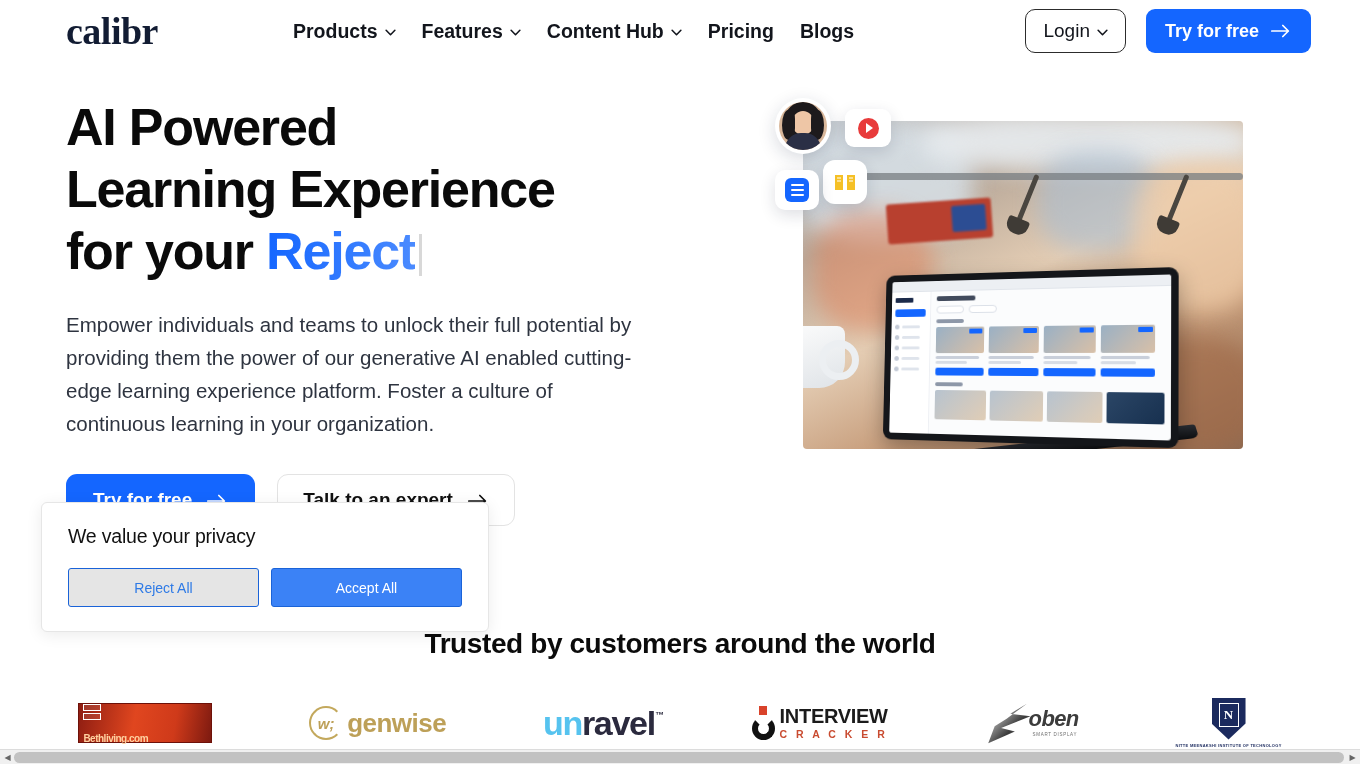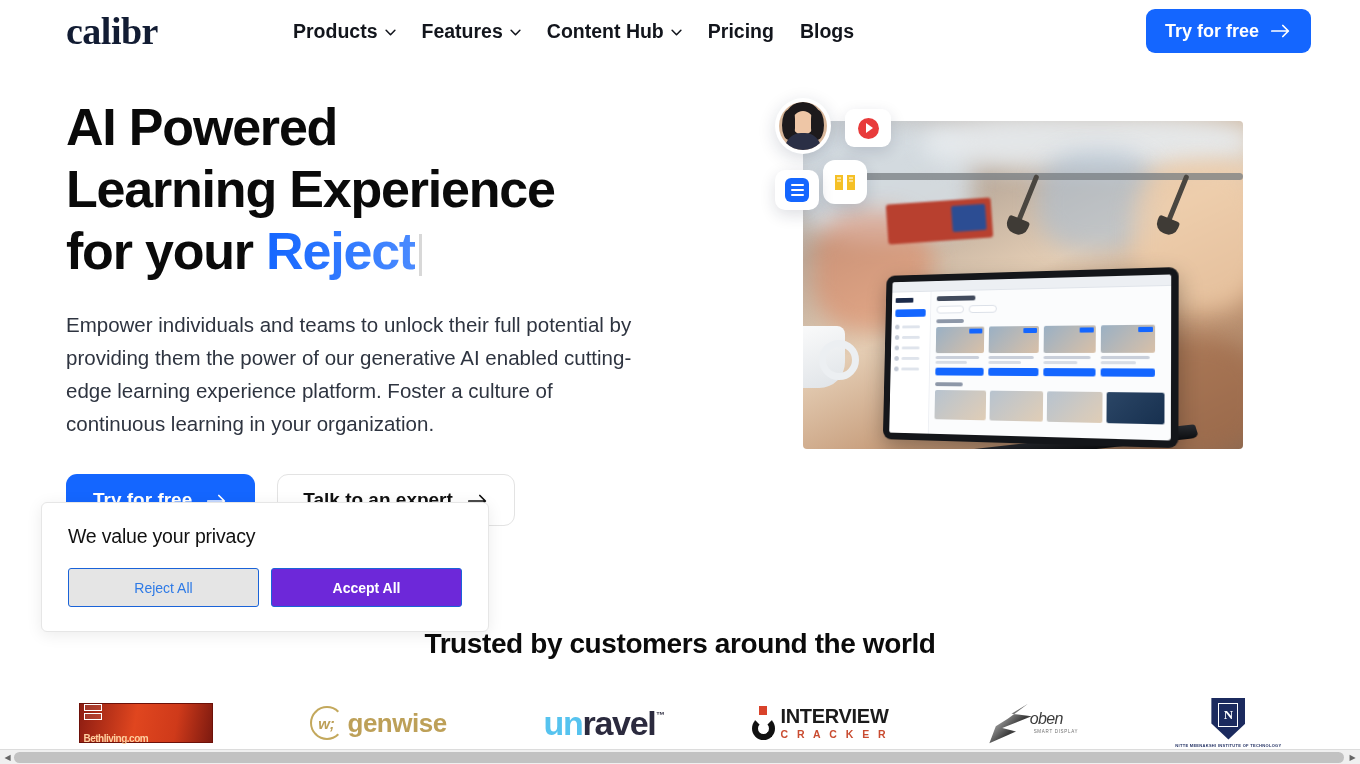--- a/index.html
+++ b/index.html
@@ -216,21 +216,21 @@
   .lg-unravel .un { color: #56c3ef; }
   .lg-unravel .tm { position:absolute; right:-8px; top: 6px; font-size: 9px; color:#2b2a3e; }
 
   .lg-oben { display:flex; align-items:center; gap: 2px; }
   .lg-oben .wing {
     width: 46px; height: 42px;
     background: linear-gradient(135deg,#f2f2f2 0%,#9a9a9a 35%,#3a3a3a 62%,#8d8d8d 85%,#2b2b2b 100%);
     clip-path: polygon(92% 4%, 56% 28%, 100% 34%, 36% 62%, 66% 70%, 8% 98%, 22% 58%, 48% 40%);
   }
   .lg-oben .wrap { display:flex; flex-direction:column; line-height:1; margin-left:-4px; }
-  .lg-oben .t1 { font-size: 16px; font-weight: 400; font-style: italic; color:#3c3c3c; letter-spacing: -.6px; }
+  .lg-oben .t1 { font-size: 22px; font-weight: 700; font-style: italic; color:#3c3c3c; letter-spacing: -.6px; }
   .lg-oben .t2 { font-size: 4.5px; color:#6e6e6e; letter-spacing: .7px; margin-top: 3px; margin-left: 4px; }
 
   .lg-shield { display:flex; flex-direction:column; align-items:center; gap: 3px; }
   .lg-shield .sh {
     width: 34px; height: 42px; background:#1b2a5e;
     clip-path: polygon(0 0, 100% 0, 100% 62%, 50% 100%, 0 62%);
     display:flex; align-items:flex-start; justify-content:center; padding-top: 5px;
   }
   .lg-shield .sh span {
     display:flex; align-items:center; justify-content:center;
@@ -247,21 +247,21 @@
   }
   .cookie h3 { font-size: 19.5px; font-weight: 400; color:#111; letter-spacing:-.2px; }
   .cookie p { margin-top: 15px; font-size: 13px; line-height: 24px; color: #4a4a4a; }
   .cookie-actions { margin-top: 20px; display:flex; gap: 12px; }
   .btn-reject {
     flex: 1; height: 39px; border: 1.4px solid #1a63d8; border-radius: 3px;
     background:#e5e5e5; color:#2e7ae6; font-size: 14px; font-weight: 500; cursor:pointer;
   }
   .btn-accept {
     flex: 1; height: 39px; border: 1.4px solid #1a63d8; border-radius: 3px;
-    background:#6d28d9; color:#fff; font-size: 14px; font-weight: 700; cursor:pointer;
+    background:#3b82f6; color:#fff; font-size: 14px; font-weight: 400; cursor:pointer;
   }
 
   
   .hscroll {
     position:absolute; left: 0; bottom: 0; width: 1360px; height: 15px;
     background: #f0f0f0; border-top: 1px solid #dcdcdc; z-index: 80;
   }
   .hscroll .thumb { position:absolute; left: 14px; top: 2px; width: 1330px; height: 11px; background:#c2c2c2; border-radius: 6px; }
   .hscroll .arr { position:absolute; top: 2px; width: 13px; height: 11px; display:flex; align-items:center; justify-content:center; font-size: 8px; color:#666; }
   .hscroll .arr.l { left: 1px; }
@@ -302,20 +302,28 @@
       </div>
       <div class="nav-item">
         <span>Pricing</span>
       </div>
       <div class="nav-item">
         <span>Blogs</span>
       </div>
     </div>
 
     <div class="header-right">
+      <div class="btn-login">
+        <span>Login</span>
+        <span class="chev">
+          <svg viewBox="0 0 12 8" width="11" height="7">
+              <path d="M1 1.5L6 6.5L11 1.5" stroke="#12151c" stroke-width="1.8" fill="none" stroke-linecap="round" stroke-linejoin="round"></path>
+            </svg>
+        </span>
+      </div>
       <div class="btn-try-nav">
         <span>Try for free</span>
         <span class="arrow-ico">
           <svg viewBox="0 0 24 16" width="22" height="16">
               <path d="M2 8h18M14 2l6 6-6 6" stroke="#ffffff" stroke-width="1.9" fill="none" stroke-linecap="round" stroke-linejoin="round"></path>
             </svg>
         </span>
       </div>
     </div>
   </div>

